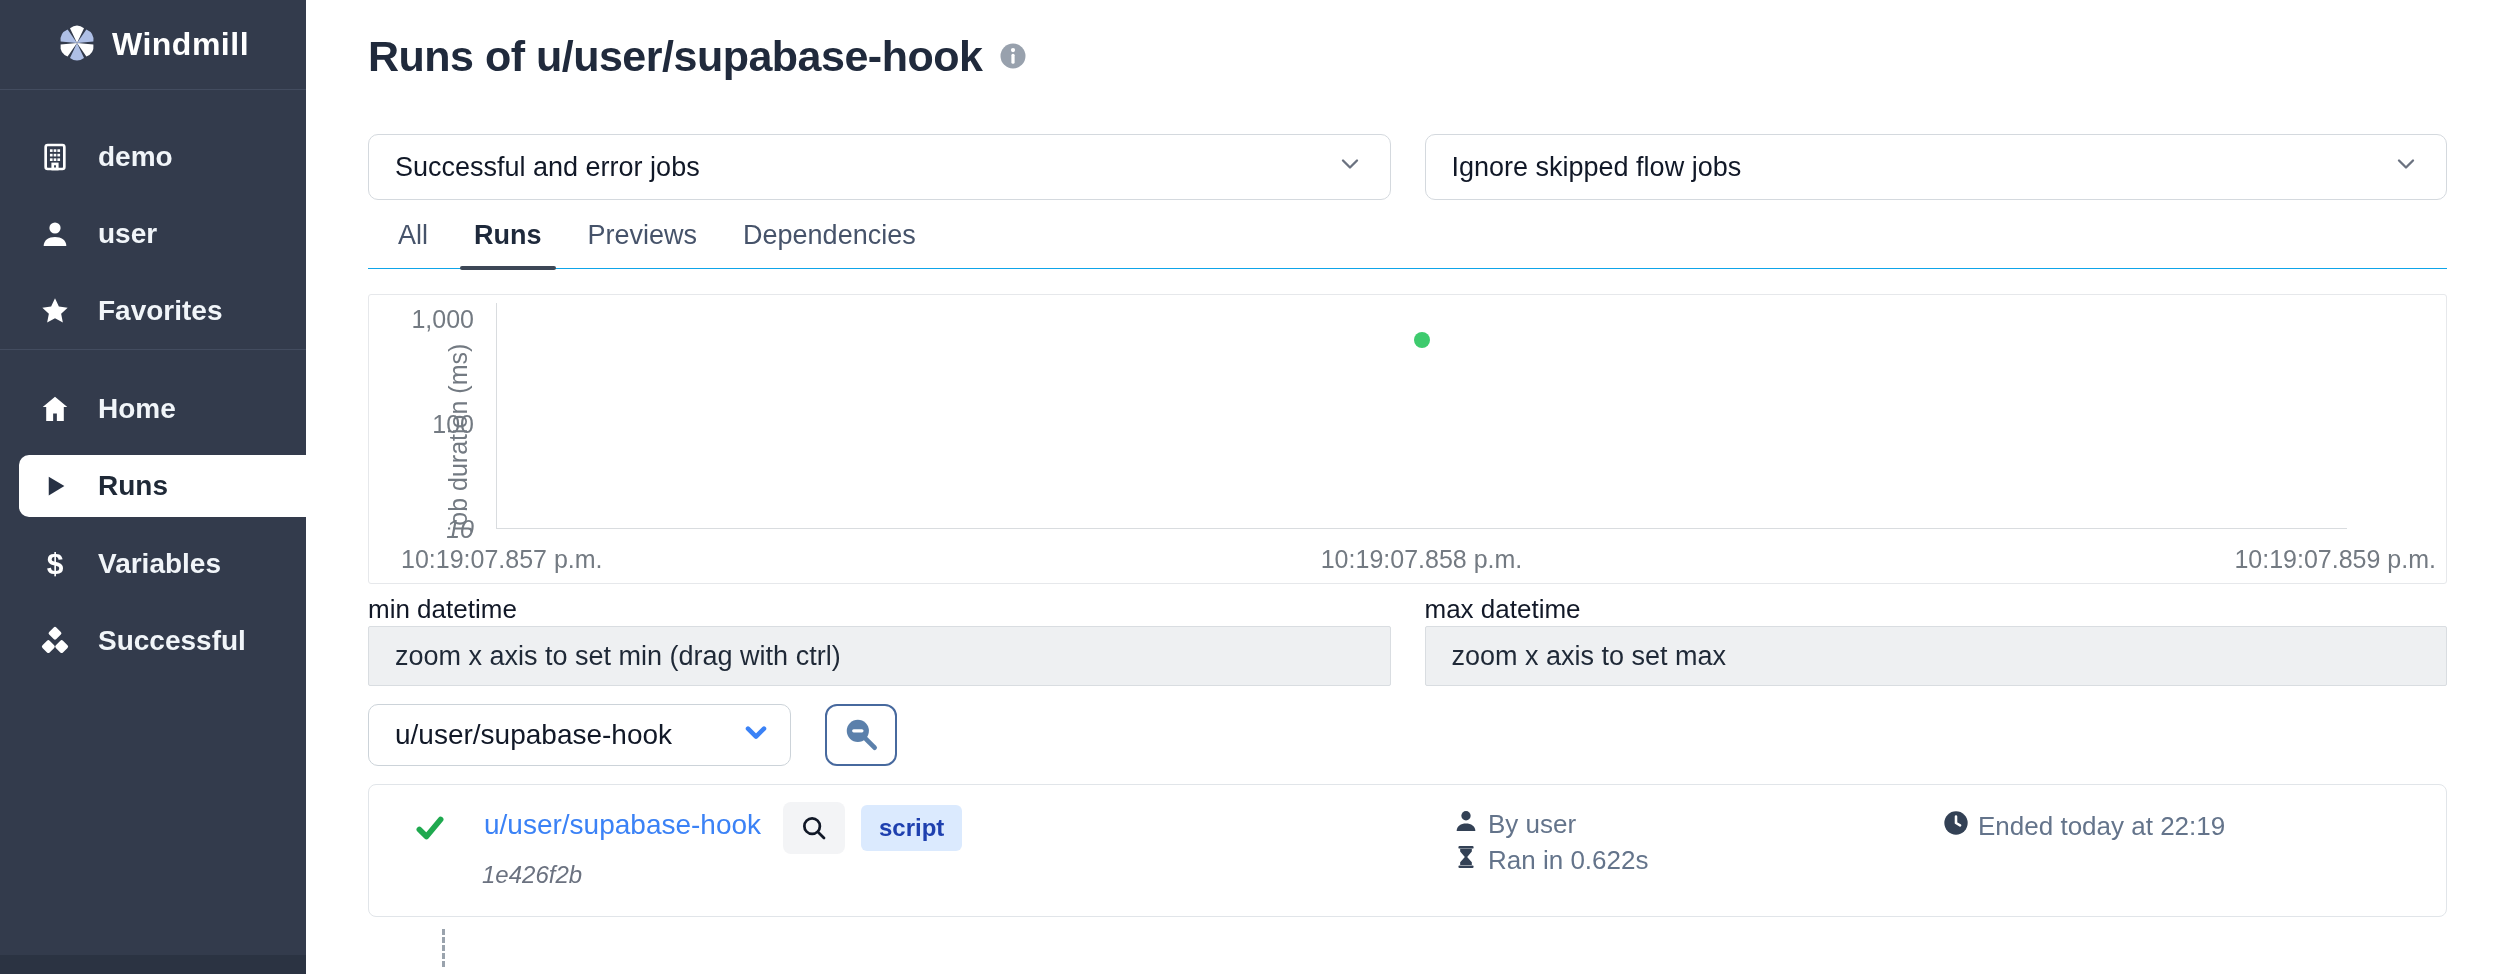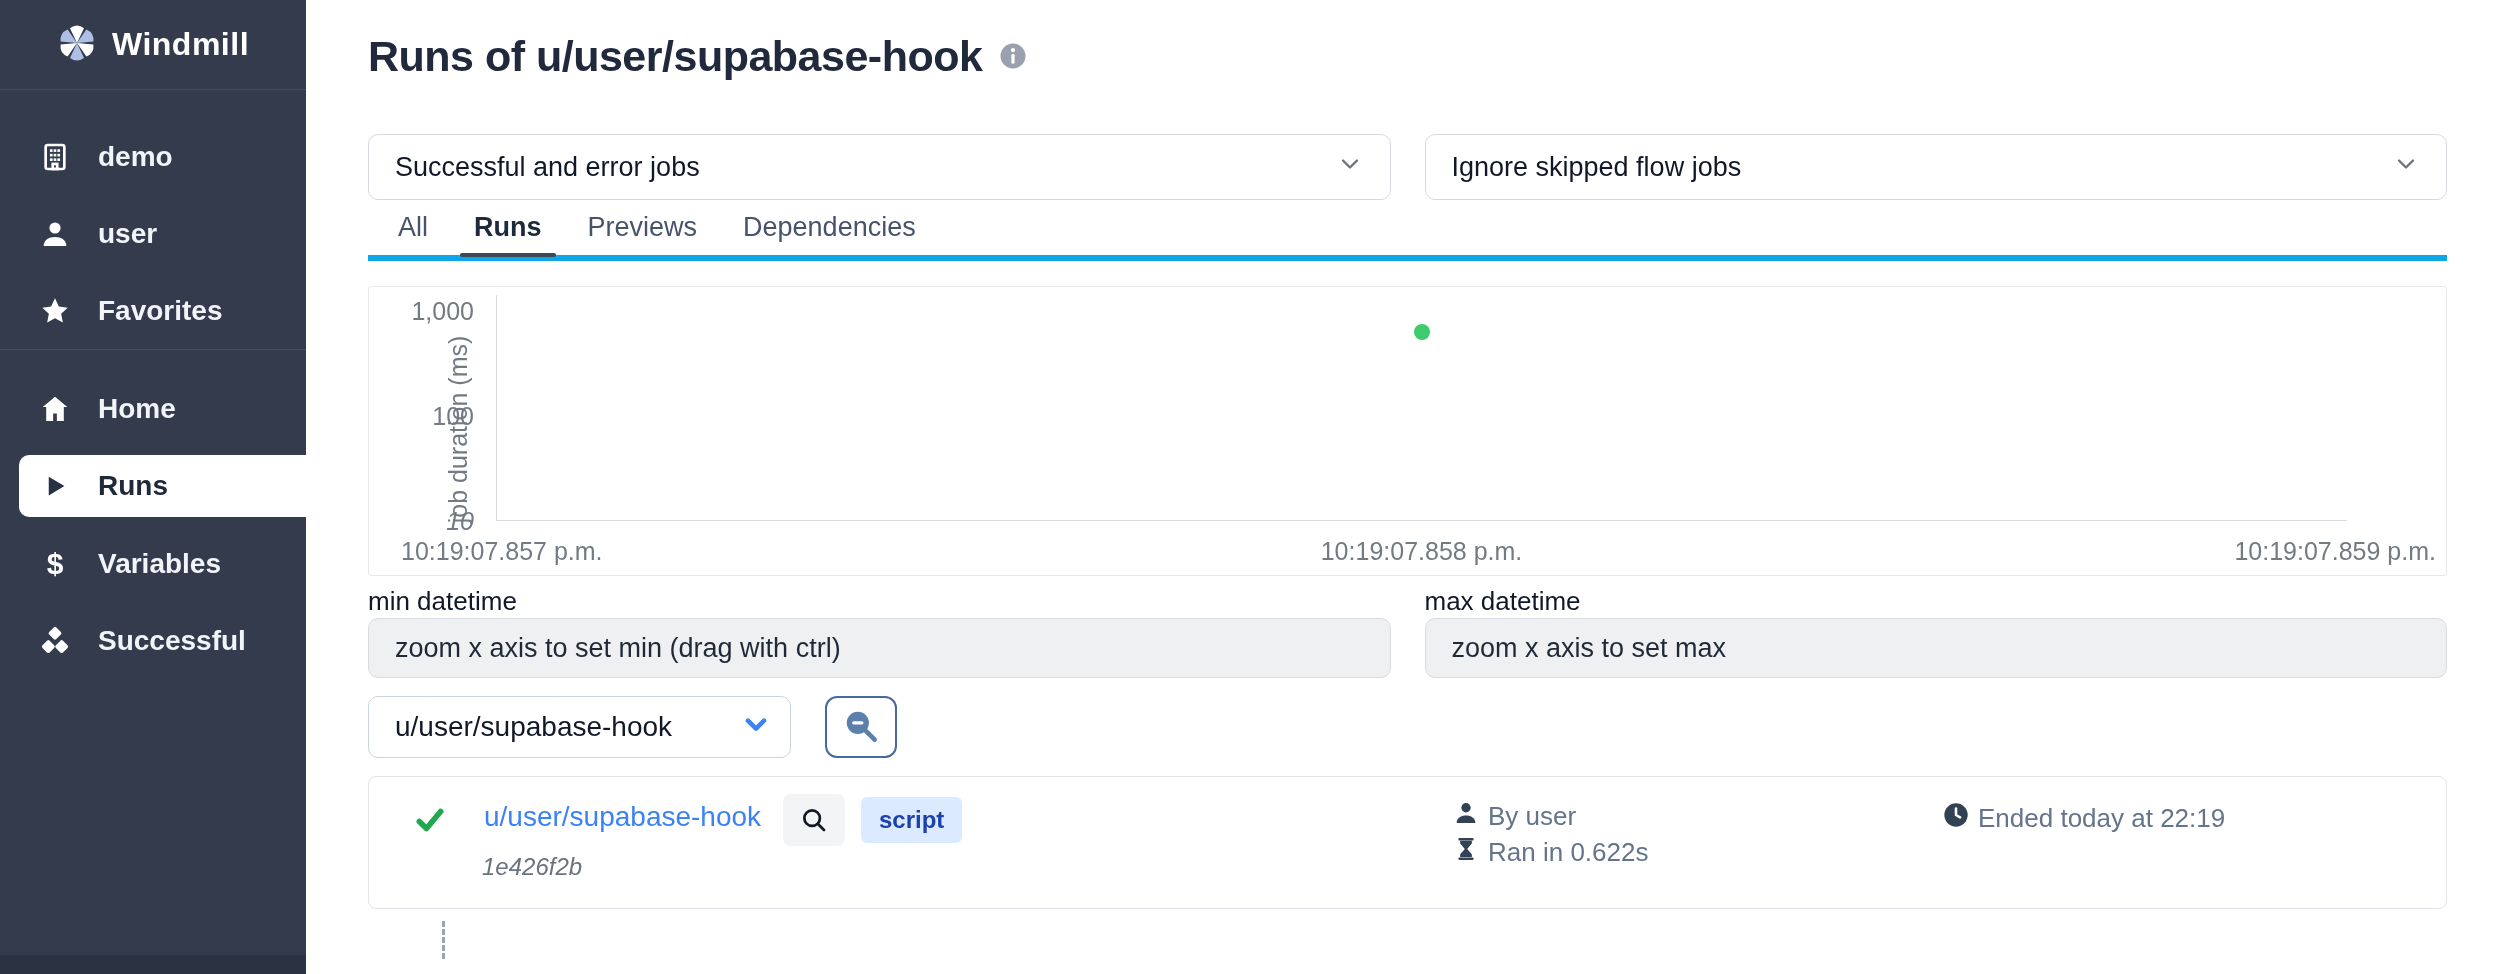--- a/index.html
+++ b/index.html
@@ -21,41 +21,41 @@
   
   .main { position:absolute; left:306px; top:0; width:2194px; height:974px; background:#fff; }
   .content { position:relative; margin:0 53px 0 62px; width:2079px; }
 
   h1.page-title { padding-top:30px; font-size:43px; line-height:52px; font-weight:800; color:#202a3c; letter-spacing:-0.5px; display:flex; align-items:center; gap:16px; }
 
   .filters-row { display:flex; gap:34px; margin-top:52px; }
   .select-box { flex:1; height:66px; border:1px solid #d4d9de; border-radius:10px; display:flex; align-items:center; padding:0 26px; font-size:27px; color:#111827; background:#fff; cursor:pointer; }
   .select-box .grow { flex:1; }
 
-  .tabs-row { display:flex; gap:10px; margin-top:4px; border-bottom:6px solid #0ea5e9; height:57px; padding-left:12px; }
+  .tabs-row { display:flex; gap:10px; margin-top:12px; border-bottom:1px solid #0ea5e9; height:57px; padding-left:12px; }
   .tab { font-size:27px; color:#46536a; padding:8px 18px 0 18px; cursor:pointer; position:relative; }
   .tab.active { color:#1e293b; font-weight:700; }
   .tab.active::after { content:""; position:absolute; left:4px; right:4px; bottom:-2px; height:4px; background:#3d4756; border-radius:2px; }
 
   
   .chart { position:relative; margin-top:25px; height:290px; border:1px solid #e6e8eb; border-radius:3px; background:#fff; }
   .y-axis-label { position:absolute; left:-4px; top:128px; transform:rotate(-90deg); transform-origin:center; font-size:25px; color:#737a82; white-space:nowrap; }
   .ytick { position:absolute; right:1972px; font-size:25px; color:#737a82; text-align:right; width:90px; }
   .yt0 { top:10px; } .yt1 { top:115px; } .yt2 { top:220px;font-style:italic; }
   .axis-v { position:absolute; left:127px; top:8px; width:1px; height:225px; background:#d9dcdf; }
   .axis-h { position:absolute; left:127px; top:233px; width:1851px; height:1px; background:#d9dcdf; }
   .xtick { position:absolute; top:250px; font-size:25px; color:#737a82; }
   .xt0 { left:32px; } .xt1 { left:127px; width:1851px; text-align:center; } .xt2 { right:10px; }
   .dot { position:absolute; width:16px; height:16px; border-radius:50%; }
 
   
   .dt-row { display:flex; gap:34px; margin-top:10px; }
   .dt-col { flex:1; }
   .dt-label { font-size:26px; color:#111827; height:32px; }
-  .dt-input { width:100%; height:60px; background:#eef0f2; border:1px solid #d9dde1; border-radius:10px; padding:0 26px; font-size:27px; color:#1f2937; font-family:"Liberation Sans", sans-serif; }
+  .dt-input { width:100%; height:60px; background:#eef0f2; border:1px solid #d9dde1; border-radius:2px; padding:0 26px; font-size:27px; color:#1f2937; font-family:"Liberation Sans", sans-serif; }
 
   
   .picker-row { display:flex; align-items:center; gap:18px; margin-top:18px; }
   .path-select { width:423px; height:62px; border:1px solid #ccd3d9; border-radius:10px; display:flex; align-items:center; padding:0 18px 0 26px; font-size:28px; color:#111827; background:#fff; cursor:pointer; gap:14px; }
   .path-select .grow { flex:1; }
   .zoom-btn { width:72px; height:62px; border:2px solid #47699e; border-radius:12px; background:#fff; display:flex; align-items:center; justify-content:center; cursor:pointer; margin-left:16px; }
 
   
   .run-card { position:relative; margin-top:18px; height:133px; border:1px solid #e1e5e9; border-radius:8px; background:#fff; }
   .rc-check { position:absolute; left:44px; top:26px; }

